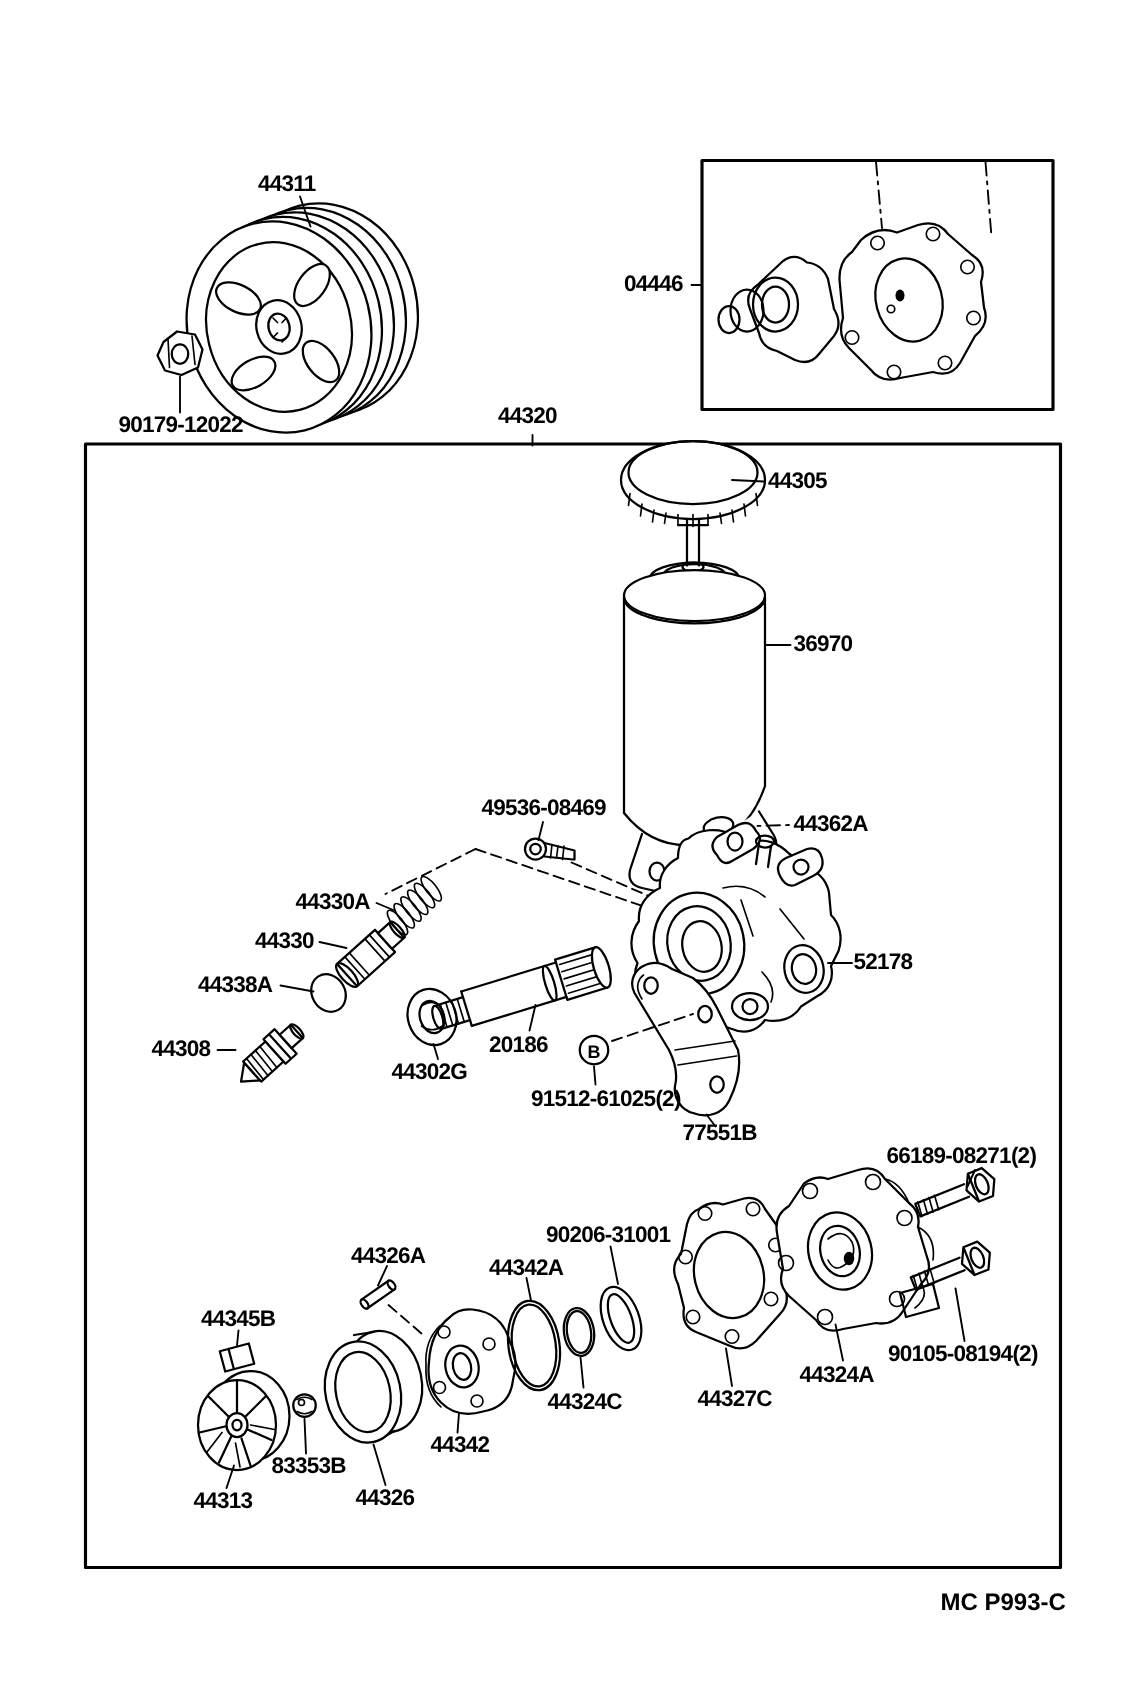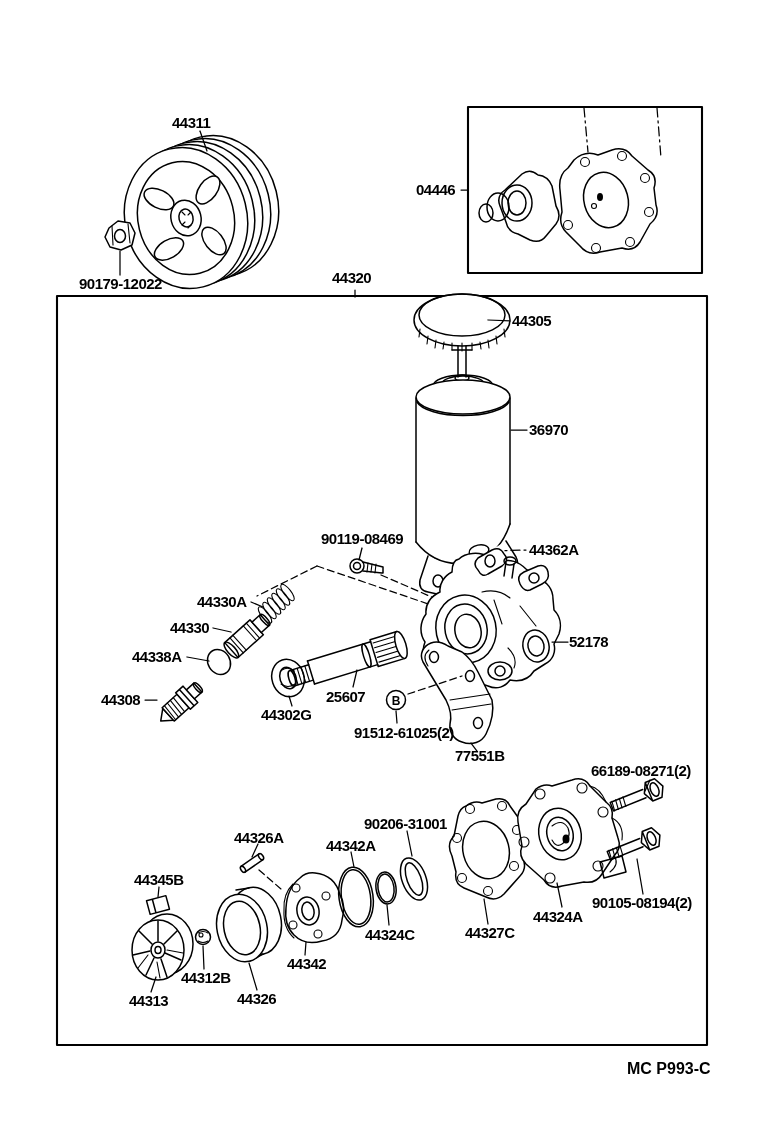--- a/index.html
+++ b/index.html
@@ -350,39 +350,39 @@
     <path class="s leader" d="M562,907 L557,883"></path>
   </g>
 </svg>
 
 <div class="lbl" style="left:172px;top:115px">44311</div>
 <div class="lbl" style="left:79px;top:276px">90179-12022</div>
 <div class="lbl" style="left:416px;top:182px">04446</div>
 <div class="lbl" style="left:332px;top:270px">44320</div>
 <div class="lbl" style="left:512px;top:313px">44305</div>
 <div class="lbl" style="left:529px;top:422px">36970</div>
-<div class="lbl" style="left:321px;top:531px">90119-08469</div>
+<div class="lbl" style="left:321px;top:531px">49536-08469</div>
 <div class="lbl" style="left:529px;top:542px">44362A</div>
 <div class="lbl" style="left:197px;top:594px">44330A</div>
 <div class="lbl" style="left:170px;top:620px">44330</div>
 <div class="lbl" style="left:132px;top:649px">44338A</div>
 <div class="lbl" style="left:101px;top:692px">44308</div>
 <div class="lbl" style="left:261px;top:707px">44302G</div>
-<div class="lbl" style="left:326px;top:689px">25607</div>
+<div class="lbl" style="left:326px;top:689px">20186</div>
 <div class="lbl" style="left:569px;top:634px">52178</div>
 <div class="lbl" style="left:354px;top:725px">91512-61025(2)</div>
 <div class="lbl" style="left:455px;top:748px">77551B</div>
 <div class="lbl" style="left:591px;top:763px">66189-08271(2)</div>
 <div class="lbl" style="left:592px;top:895px">90105-08194(2)</div>
 <div class="lbl" style="left:234px;top:830px">44326A</div>
 <div class="lbl" style="left:326px;top:838px">44342A</div>
 <div class="lbl" style="left:364px;top:816px">90206-31001</div>
 <div class="lbl" style="left:134px;top:872px">44345B</div>
 <div class="lbl" style="left:129px;top:993px">44313</div>
-<div class="lbl" style="left:181px;top:970px">44312B</div>
+<div class="lbl" style="left:181px;top:970px">83353B</div>
 <div class="lbl" style="left:237px;top:991px">44326</div>
 <div class="lbl" style="left:287px;top:956px">44342</div>
 <div class="lbl" style="left:365px;top:927px">44324C</div>
 <div class="lbl" style="left:465px;top:925px">44327C</div>
 <div class="lbl" style="left:533px;top:909px">44324A</div>
 <div class="lbl code" style="left:627px;top:1061px">MC P993-C</div>
 
 </div>
 
 </body></html>

